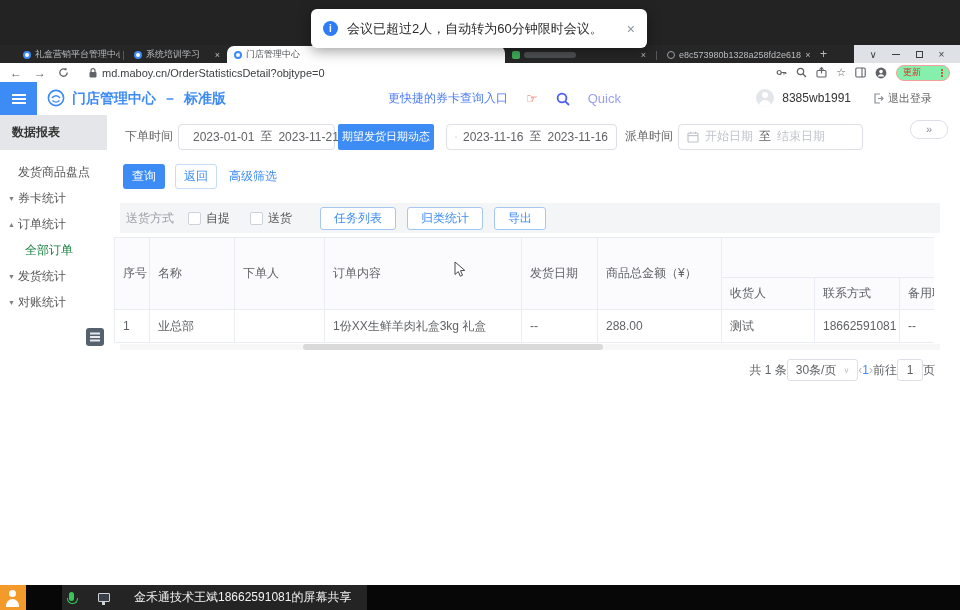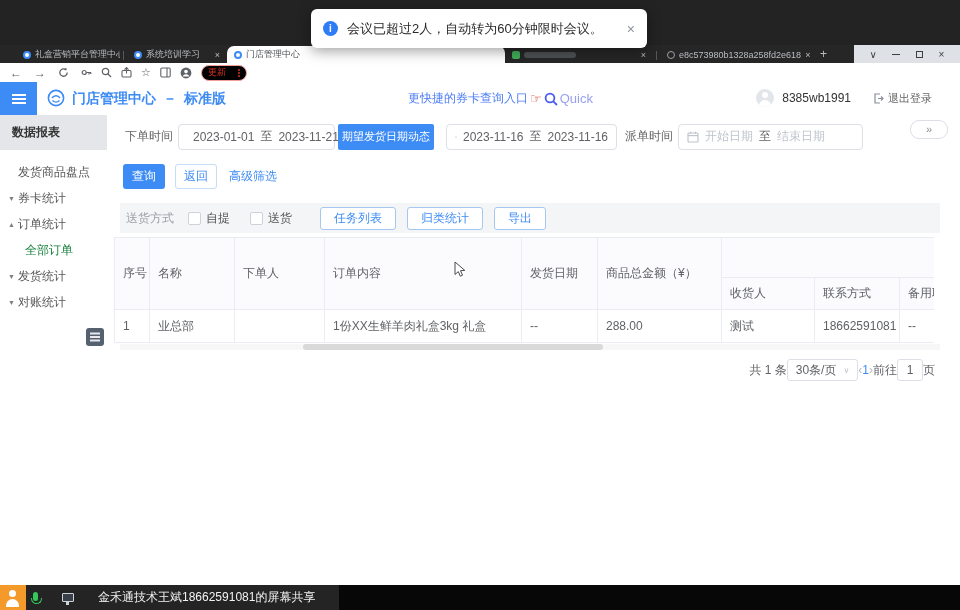--- a/index.html
+++ b/index.html
@@ -20,31 +20,31 @@
   .blurlabel{width:52px;height:6px;border-radius:3px;background:#4d5154;}
   .newtab{color:#b9bdc1;font-size:12px;margin:0 0 2px 10px;}
   .caption{position:absolute;right:0;top:0;width:106px;height:18px;background:#dee1e6;display:flex;
            align-items:center;justify-content:space-evenly;color:#3c4043;font-size:10px;}
   .cap-dash{width:8px;height:1px;background:#3c4043;}
   .cap-sq{width:7px;height:7px;border:1px solid #3c4043;box-sizing:border-box;}
   .addressbar{height:19px;background:#fff;display:flex;align-items:center;padding:0 10px;border-bottom:1px solid #ececec;}
   .nav-ic{color:#5f6368;font-size:12px;line-height:1;margin-right:12px;}
   .urlbox{display:flex;align-items:center;gap:5px;margin-left:8px;font-size:11px;color:#3c4043;flex:1;min-width:0;}
   .addr-ics{display:flex;align-items:center;gap:9px;}
-  .update-pill{display:flex;align-items:center;gap:12px;border:1px solid #f2a099;background:#000000;color:#d93025;
+  .update-pill{display:flex;align-items:center;gap:20px;border:1px solid #f2a099;background:#86efac;color:#d93025;
                font-size:9px;border-radius:9px;padding:1px 6px;height:12px;}
   .vdots{width:2px;height:2px;border-radius:50%;background:#d93025;box-shadow:0 -3px 0 #d93025,0 3px 0 #d93025;}
   
   .app{position:absolute;top:37px;left:0;right:0;bottom:0;background:#fff;}
   .app-header{position:relative;height:33px;background:#fff;border-bottom:1px solid #ebebeb;}
   .burger{position:absolute;left:0;top:0;width:37px;height:33px;background:#3d8bf5;display:flex;align-items:center;justify-content:center;}
   .burger i{display:block;width:14px;height:2px;background:#fff;box-shadow:0 -4px 0 #fff,0 4px 0 #fff;}
   .logo{position:absolute;left:47px;top:7px;}
   .app-title{position:absolute;left:72px;top:8px;font-size:14px;font-weight:bold;color:#3d8bf5;display:flex;gap:7px;}
-  .quick{position:absolute;left:408px;top:8px;display:flex;align-items:center;gap:2px;text-align:center;}
+  .quick{position:absolute;left:388px;top:8px;display:flex;align-items:center;gap:18px;text-align:center;}
   .quick-entry{color:#4b7bf5;font-size:12px;}
   .finger{color:#e25b4a;font-size:13px;line-height:1;}
   .quick-label{color:#98a0ee;font-size:13px;}
   .user{position:absolute;right:28px;top:7px;display:flex;align-items:center;gap:8px;}
   .avatar{position:relative;width:18px;height:18px;border-radius:50%;background:#e2e5e9;overflow:hidden;}
   .avatar::before{content:"";position:absolute;top:3px;left:6px;width:6px;height:6px;border-radius:50%;background:#fff;}
   .avatar::after{content:"";position:absolute;top:11px;left:3px;width:12px;height:8px;border-radius:6px 6px 0 0;background:#fff;}
   .uname{font-size:12px;color:#333;}
   .logout{display:flex;align-items:center;gap:4px;color:#666;font-size:11px;margin-left:14px;}
   
@@ -103,21 +103,21 @@
          box-shadow:0 3px 14px rgba(0,0,0,.38);display:flex;align-items:center;padding:0 12px;box-sizing:border-box;gap:9px;}
   .info-ic{flex:0 0 auto;width:15px;height:15px;border-radius:50%;background:#2e7cf6;color:#fff;font-size:10px;
            font-weight:bold;display:flex;align-items:center;justify-content:center;}
   .toast-msg{font-size:13px;color:#2b2b2b;white-space:nowrap;}
   .toast-close{margin-left:auto;color:#8e949c;font-size:14px;line-height:1;}
   
   .bottombar{position:absolute;left:0;bottom:0;width:960px;height:25px;background:#070707;display:flex;align-items:stretch;}
   .share-person{width:26px;background:#f39a2b;display:flex;align-items:center;justify-content:center;position:relative;}
   .share-person::before{content:"";position:absolute;top:5px;left:9px;width:7px;height:7px;border-radius:50%;background:#fff;}
   .share-person::after{content:"";position:absolute;top:14px;left:6px;width:13px;height:8px;border-radius:7px 7px 0 0;background:#fff;}
-  .share-pill{display:flex;align-items:center;gap:24px;background:#242424;padding:0 24px 0 7px;}
+  .share-pill{display:flex;align-items:center;gap:24px;background:#242424;padding:0 16px 0 7px;margin-left:36px;}
   .mic{position:relative;width:5px;height:9px;background:#35c759;border-radius:3px;margin-top:-2px;}
   .mic::after{content:"";position:absolute;left:-2px;top:6px;width:9px;height:5px;border:1.5px solid #35c759;
               border-top:none;border-radius:0 0 6px 6px;}
   .mon{position:relative;width:12px;height:9px;border:1.5px solid #cfd3d8;border-radius:1px;background:#39404a;box-sizing:border-box;}
   .mon::after{content:"";position:absolute;left:3px;top:8px;width:3px;height:3px;background:#cfd3d8;}
   .share-text{font-size:12px;color:#f2f2f2;white-space:nowrap;}
   .cursor{position:absolute;left:454px;top:261px;z-index:60;}
 </style>
 </head>
 <body>
@@ -163,20 +163,27 @@
       </div>
     </div>
 
     <div class="addressbar">
       <span class="nav-ic">←</span>
       <span class="nav-ic">→</span>
       <svg class="nav-ic" width="11" height="11" viewBox="0 0 11 11">
         <path d="M9.2 5.5a3.7 3.7 0 1 1-1.1-2.6" fill="none" stroke="#5f6368" stroke-width="1.3"></path>
         <path d="M8.3 0.6 L8.5 3.2 L5.9 3.0 Z" fill="#5f6368"></path>
       </svg>
+      <div class="urlbox">
+        <svg width="8" height="10" viewBox="0 0 8 10">
+          <rect x="0.5" y="4" width="7" height="5.5" rx="1" fill="#5f6368"></rect>
+          <path d="M2 4 V2.7a2 2 0 0 1 4 0V4" fill="none" stroke="#5f6368" stroke-width="1.2"></path>
+        </svg>
+        <span>md.maboy.cn/OrderStatisticsDetail?objtype=0</span>
+      </div>
       <div class="addr-ics">
         <svg width="11" height="11" viewBox="0 0 11 11">
           <circle cx="3.2" cy="5.5" r="2" fill="none" stroke="#5f6368" stroke-width="1.2"></circle>
           <path d="M5.2 5.5 H10 M8 5.5 V7.6 M9.8 5.5 V7" stroke="#5f6368" stroke-width="1.2" fill="none"></path>
         </svg>
         <svg width="11" height="11" viewBox="0 0 11 11">
           <circle cx="4.5" cy="4.5" r="3.2" fill="none" stroke="#5f6368" stroke-width="1.2"></circle>
           <path d="M7 7 L10 10" stroke="#5f6368" stroke-width="1.3"></path>
         </svg>
         <svg width="11" height="11" viewBox="0 0 11 11">

